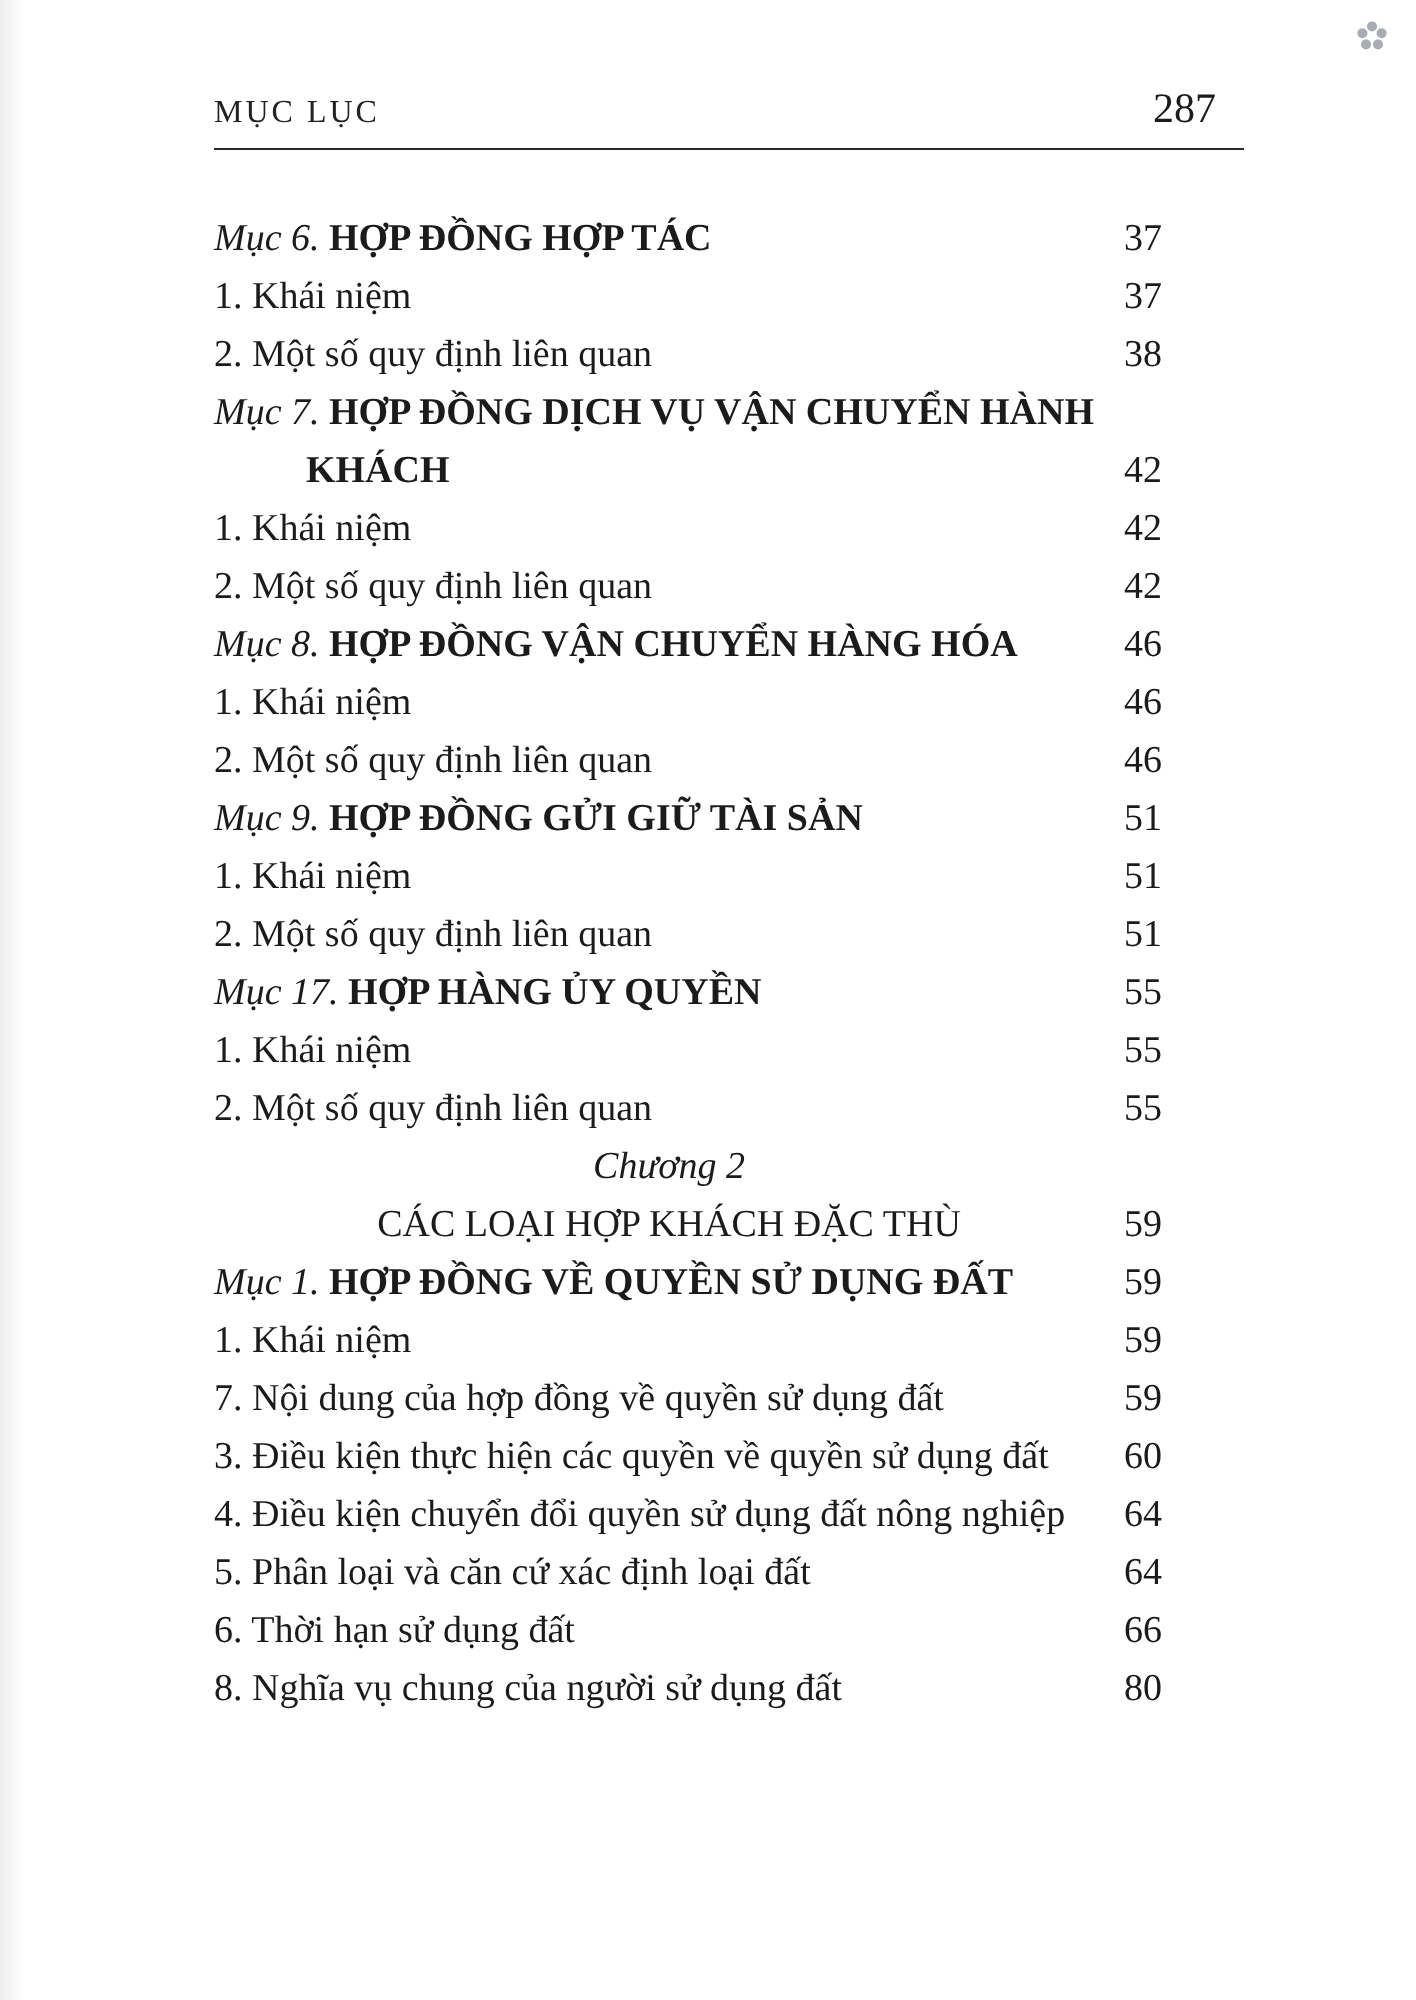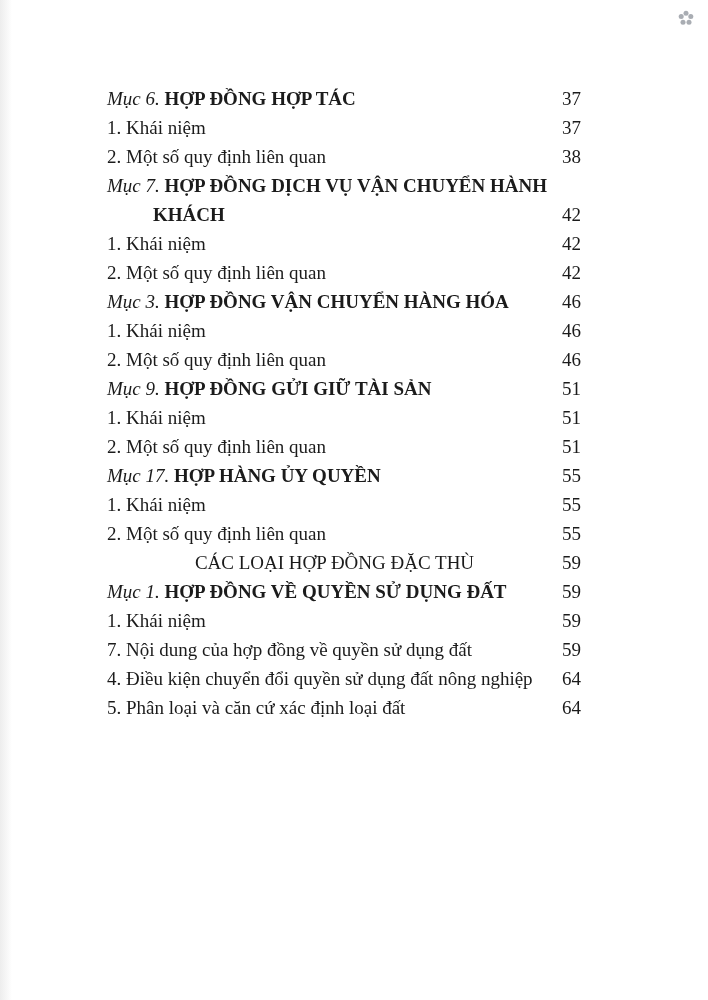--- a/index.html
+++ b/index.html
@@ -26,21 +26,21 @@
     display: flex; justify-content: space-between; align-items: baseline;
     border-bottom: 1.5px solid #2b2b2b;
     padding-bottom: 7px;
   }
   .header-left {
     font-size: 16px; letter-spacing: 1.5px; color: #222;
   }
   .header-right {
     font-size: 21px; color: #1b1b1b; padding-right: 14px;
   }
-  .toc { margin-top: 42px; padding-right: 16px;  }
+  .toc { margin-top: 30px; padding-right: 16px;  }
   .row {
     display: flex; align-items: flex-start;
     font-size: 19px; line-height: 29px;
   }
   .txt {
     flex: 1 1 auto;
     padding-left: 46px; text-indent: -46px; 
   }
   .txt.ctr { text-align: center; padding-left: 0; text-indent: 0; }
   .it { font-style: italic; }
@@ -64,20 +64,24 @@
       <circle cx="11" cy="12.2" r="2.5"></circle>
       <circle cx="5" cy="12.2" r="2.5"></circle>
       <circle cx="3.2" cy="6.6" r="2.5"></circle>
       <circle cx="8" cy="8" r="1.8" fill="#ffffff"></circle>
     </g>
   </svg>
 </span>
 
 <div class="page-inner">
 
+  <div class="header">
+    <span class="header-left">MỤC LỤC</span>
+    <span class="header-right">287</span>
+  </div>
 
   <div class="toc">
 
     <div class="row">
       <div class="txt"><span class="pfx">Mục 6.</span> <span class="ttl">HỢP ĐỒNG HỢP TÁC</span></div>
       <div class="pg">37</div>
     </div>
 
     <div class="row">
       <div class="txt">1. Khái niệm</div>
@@ -98,21 +102,21 @@
       <div class="txt">1. Khái niệm</div>
       <div class="pg">42</div>
     </div>
 
     <div class="row">
       <div class="txt">2. Một số quy định liên quan</div>
       <div class="pg">42</div>
     </div>
 
     <div class="row">
-      <div class="txt"><span class="pfx">Mục 3.</span> <span class="ttl">HỢP ĐỒNG VẬN CHUYỂN HÀNG HÓA</span></div>
+      <div class="txt"><span class="pfx">Mục 8.</span> <span class="ttl">HỢP ĐỒNG VẬN CHUYỂN HÀNG HÓA</span></div>
       <div class="pg">46</div>
     </div>
 
     <div class="row">
       <div class="txt">1. Khái niệm</div>
       <div class="pg">46</div>
     </div>
 
     <div class="row">
       <div class="txt">2. Một số quy định liên quan</div>
@@ -142,49 +146,65 @@
     <div class="row">
       <div class="txt">1. Khái niệm</div>
       <div class="pg">55</div>
     </div>
 
     <div class="row">
       <div class="txt">2. Một số quy định liên quan</div>
       <div class="pg">55</div>
     </div>
 
-
-    <div class="row">
-      <div class="txt ctr">CÁC LOẠI HỢP ĐỒNG ĐẶC THÙ</div>
+    <div class="row">
+      <div class="txt ctr it">Chương 2</div>
+      <div class="pg"></div>
+    </div>
+
+    <div class="row">
+      <div class="txt ctr">CÁC LOẠI HỢP KHÁCH ĐẶC THÙ</div>
       <div class="pg">59</div>
     </div>
 
     <div class="row">
       <div class="txt"><span class="pfx">Mục 1.</span> <span class="ttl">HỢP ĐỒNG VỀ QUYỀN SỬ DỤNG ĐẤT</span></div>
       <div class="pg">59</div>
     </div>
 
     <div class="row">
       <div class="txt">1. Khái niệm</div>
       <div class="pg">59</div>
     </div>
 
     <div class="row">
       <div class="txt">7. Nội dung của hợp đồng về quyền sử dụng đất</div>
       <div class="pg">59</div>
     </div>
 
+    <div class="row">
+      <div class="txt">3. Điều kiện thực hiện các quyền về quyền sử dụng đất</div>
+      <div class="pg">60</div>
+    </div>
 
     <div class="row">
       <div class="txt">4. Điều kiện chuyển đổi quyền sử dụng đất nông nghiệp</div>
       <div class="pg">64</div>
     </div>
 
     <div class="row">
       <div class="txt">5. Phân loại và căn cứ xác định loại đất</div>
       <div class="pg">64</div>
     </div>
 
-
-
+    <div class="row">
+      <div class="txt">6. Thời hạn sử dụng đất</div>
+      <div class="pg">66</div>
+    </div>
+
+
+    <div class="row">
+      <div class="txt">8. Nghĩa vụ chung của người sử dụng đất</div>
+      <div class="pg">80</div>
+    </div>
 
   </div>
 </div>
 
 </body></html>

